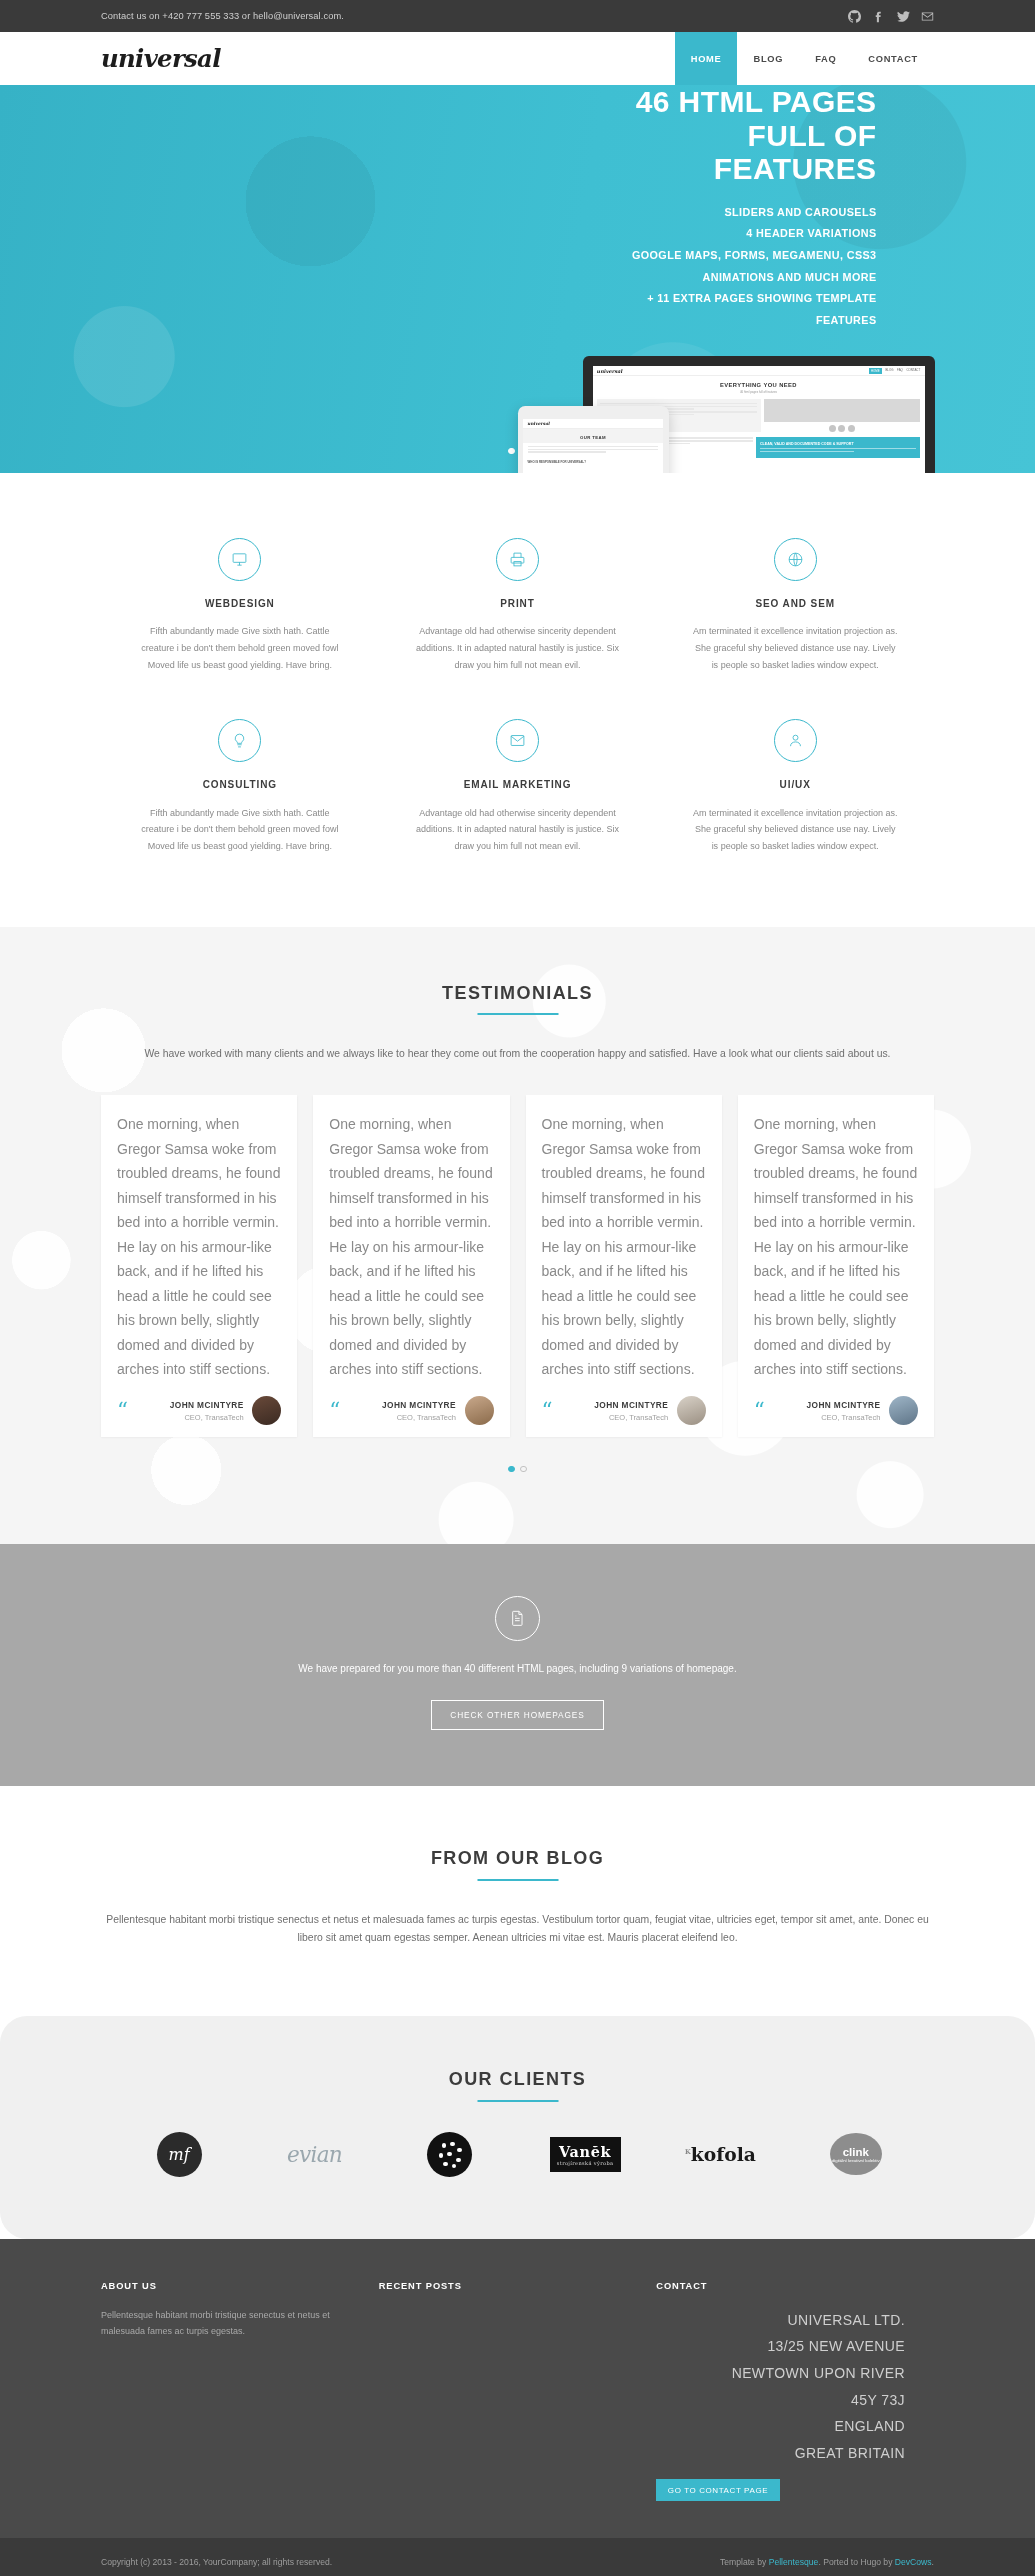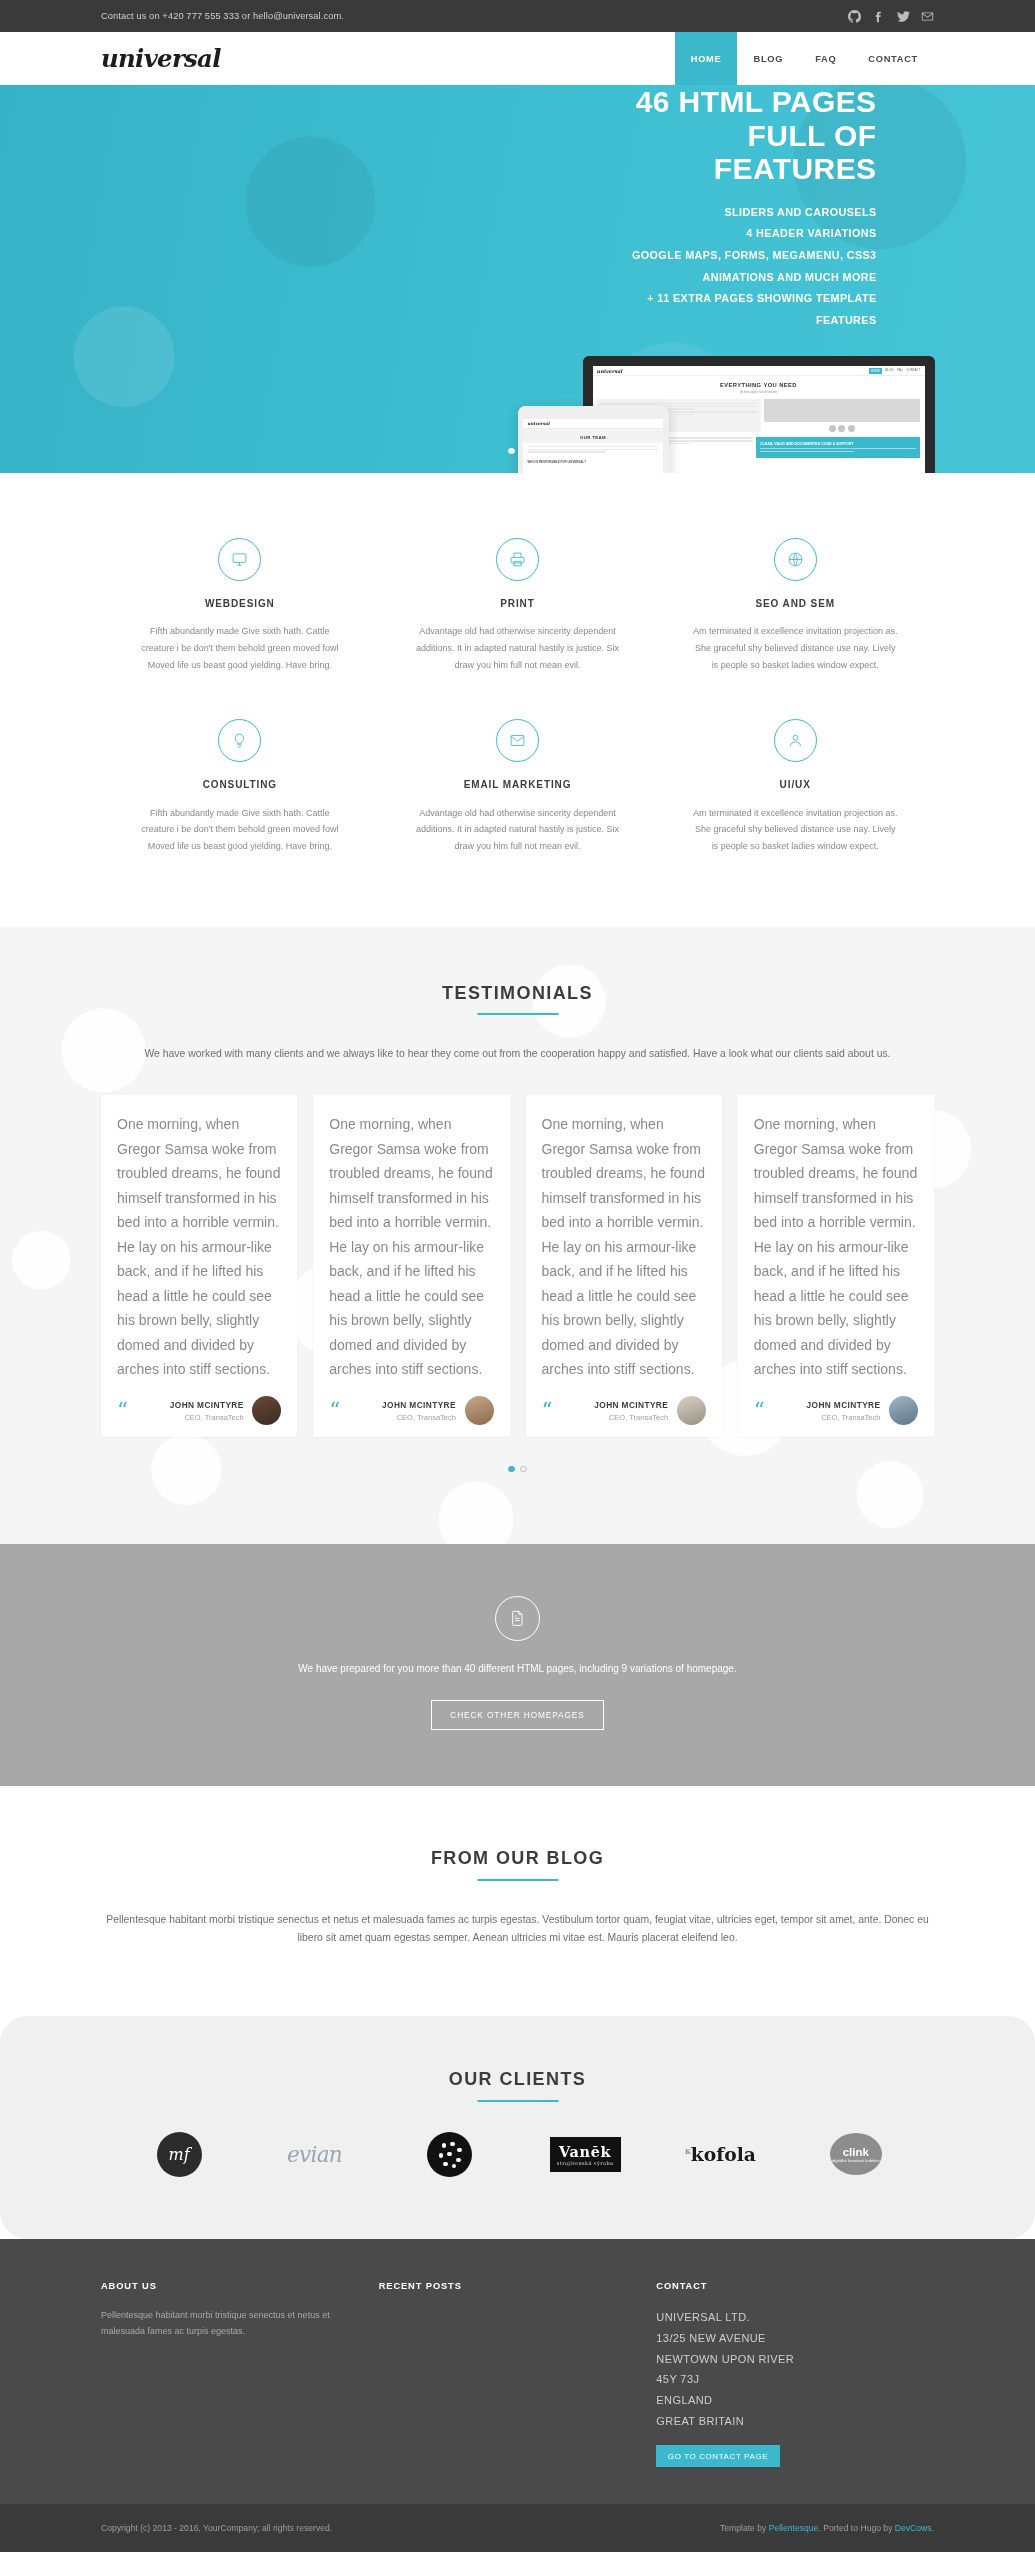--- a/index.html
+++ b/index.html
@@ -291,21 +291,21 @@
   .lg-kofola sup { font-size: 6.5px; vertical-align: super; color: #888; }
   .lg-clink { width: 52px; height: 42px; border-radius: 50%; background: #8d8d8d; margin: 0 auto; display: flex; flex-direction: column; justify-content: center; color: #fff; }
   .lg-clink b { font-size: 11.5px; }
   .lg-clink small { font-size: 4.3px; }
 
   
   .footer { background: #4a4a4a; color: #cfcfcf; padding: 42px 101px 37px; display: flex; }
   .fcol { flex: 1; padding-right: 29px; }
   .fcol h4 { color: #fff; font-size: 9.3px; letter-spacing: 0.9px; text-transform: uppercase; margin-bottom: 16px; }
   .fcol p { font-size: 9px; line-height: 1.85; color: #a9a9a9; }
-  .fcol .addr { font-size: 11px; line-height: 1.9; color: #cfcfcf; text-transform: uppercase; letter-spacing: 0.4px; }
+  .fcol .addr { font-size: 14px; line-height: 1.9; color: #cfcfcf; text-transform: uppercase; letter-spacing: 0.4px; text-align: right; }
   .fbtn {
     display: inline-block; margin-top: 13px; background: #3bb8cc; color: #fff;
     padding: 6.5px 11.5px; font-size: 8px; letter-spacing: 0.6px; text-transform: uppercase; text-decoration: none;
   }
   .copy {
     background: #3a3a3a; color: #9d9d9d; font-size: 8.6px;
     padding: 18.7px 101px; display: flex;
   }
   .copy .l { flex: 1; }
   .copy a { color: #3bb8cc; text-decoration: none; }

